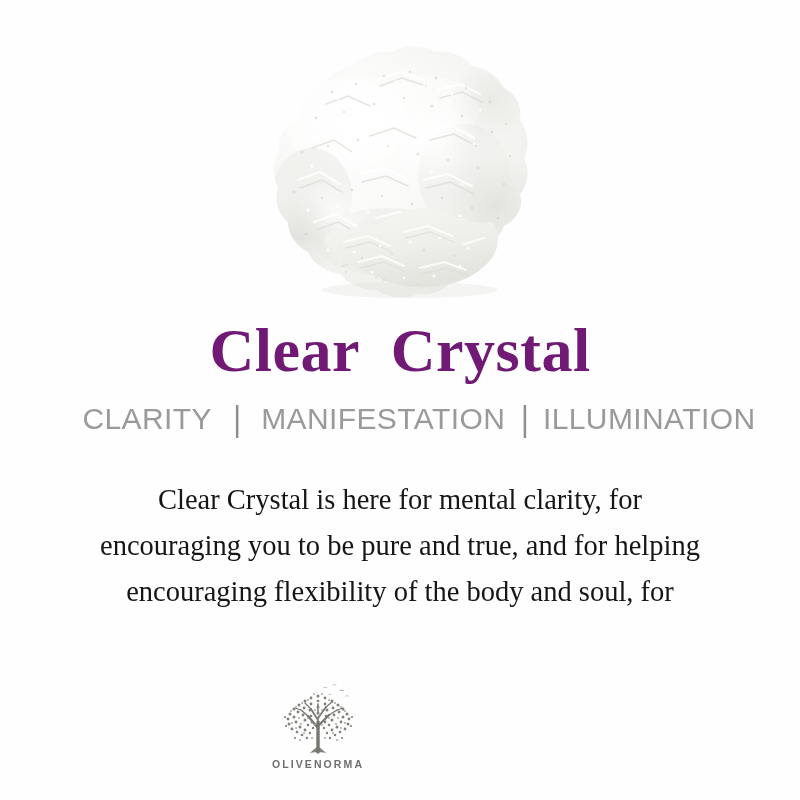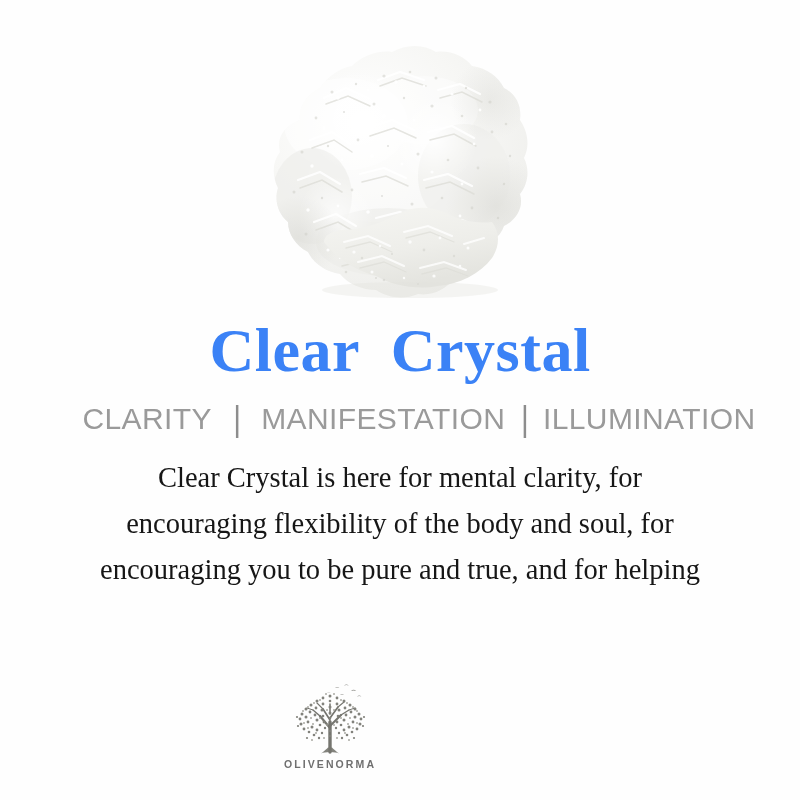--- a/index.html
+++ b/index.html
@@ -39,21 +39,21 @@
     left: 0;
     top: 318px;
     width: 800px;
     text-align: center;
   }
 
   .title {
     font-family: "Liberation Serif", serif;
     font-size: 62px;
     font-weight: 700;
-    color: #3b82f6;
+    color: #701a75;
     letter-spacing: 0.5px;
     line-height: 1.05;
     margin: 0;
     white-space: pre;
   }
 
   .subtitle {
     margin: 19px 0 0 0;
     font-family: "Liberation Sans", sans-serif;
     font-size: 30px;
@@ -67,33 +67,33 @@
   .subtitle .sep {
     color: #8d8d8d;
     font-weight: 300;
     display: inline-block;
     transform: scaleY(1.18);
   }
   .subtitle .sep.wide { margin: 0 11px 0 13px; }
   .subtitle .sep.tight { margin: 0 5px 0 7px; }
 
   .body-copy {
-    margin: 20px auto 0 auto;
+    margin: 42px auto 0 auto;
     width: 700px;
     font-family: "Liberation Serif", serif;
     font-size: 28.5px;
     color: #161616;
     line-height: 46px;
   }
   .body-copy .ln { display: block; white-space: nowrap; }
 
   
   .logo {
     position: absolute;
-    left: 12px;
+    left: 0;
     top: 682px;
     width: 636px;
     text-align: center;
   }
   .logo-mark {
     display: block;
     margin: 0 auto;
     width: 86px;
     height: 74px;
   }
@@ -341,22 +341,22 @@
     <div class="subtitle">
       <span>CLARITY</span>
       <span class="sep wide">|</span>
       <span>MANIFESTATION</span>
       <span class="sep tight">|</span>
       <span>ILLUMINATION</span>
     </div>
 
     <p class="body-copy">
       <span class="ln">Clear Crystal is here for mental clarity, for</span>
+      <span class="ln">encouraging you to be pure and true, and for helping</span>
       <span class="ln">encouraging flexibility of the body and soul, for</span>
-      <span class="ln">encouraging you to be pure and true, and for helping</span>
     </p>
   </div>
 
   <div class="logo">
     <svg class="logo-mark" viewBox="0 0 86 74" aria-hidden="true">
       <g fill="#8a8a85">
 
         <path d="M48 6 q2.2-2 4.4 0 q-2.2-0.9-4.4 0z"></path>
         <path d="M57 3.5 q2.4-2.2 4.8 0 q-2.4-1-4.8 0z"></path>
         <path d="M64 9 q2.6-2.4 5.2 0 q-2.6-1-5.2 0z"></path>

